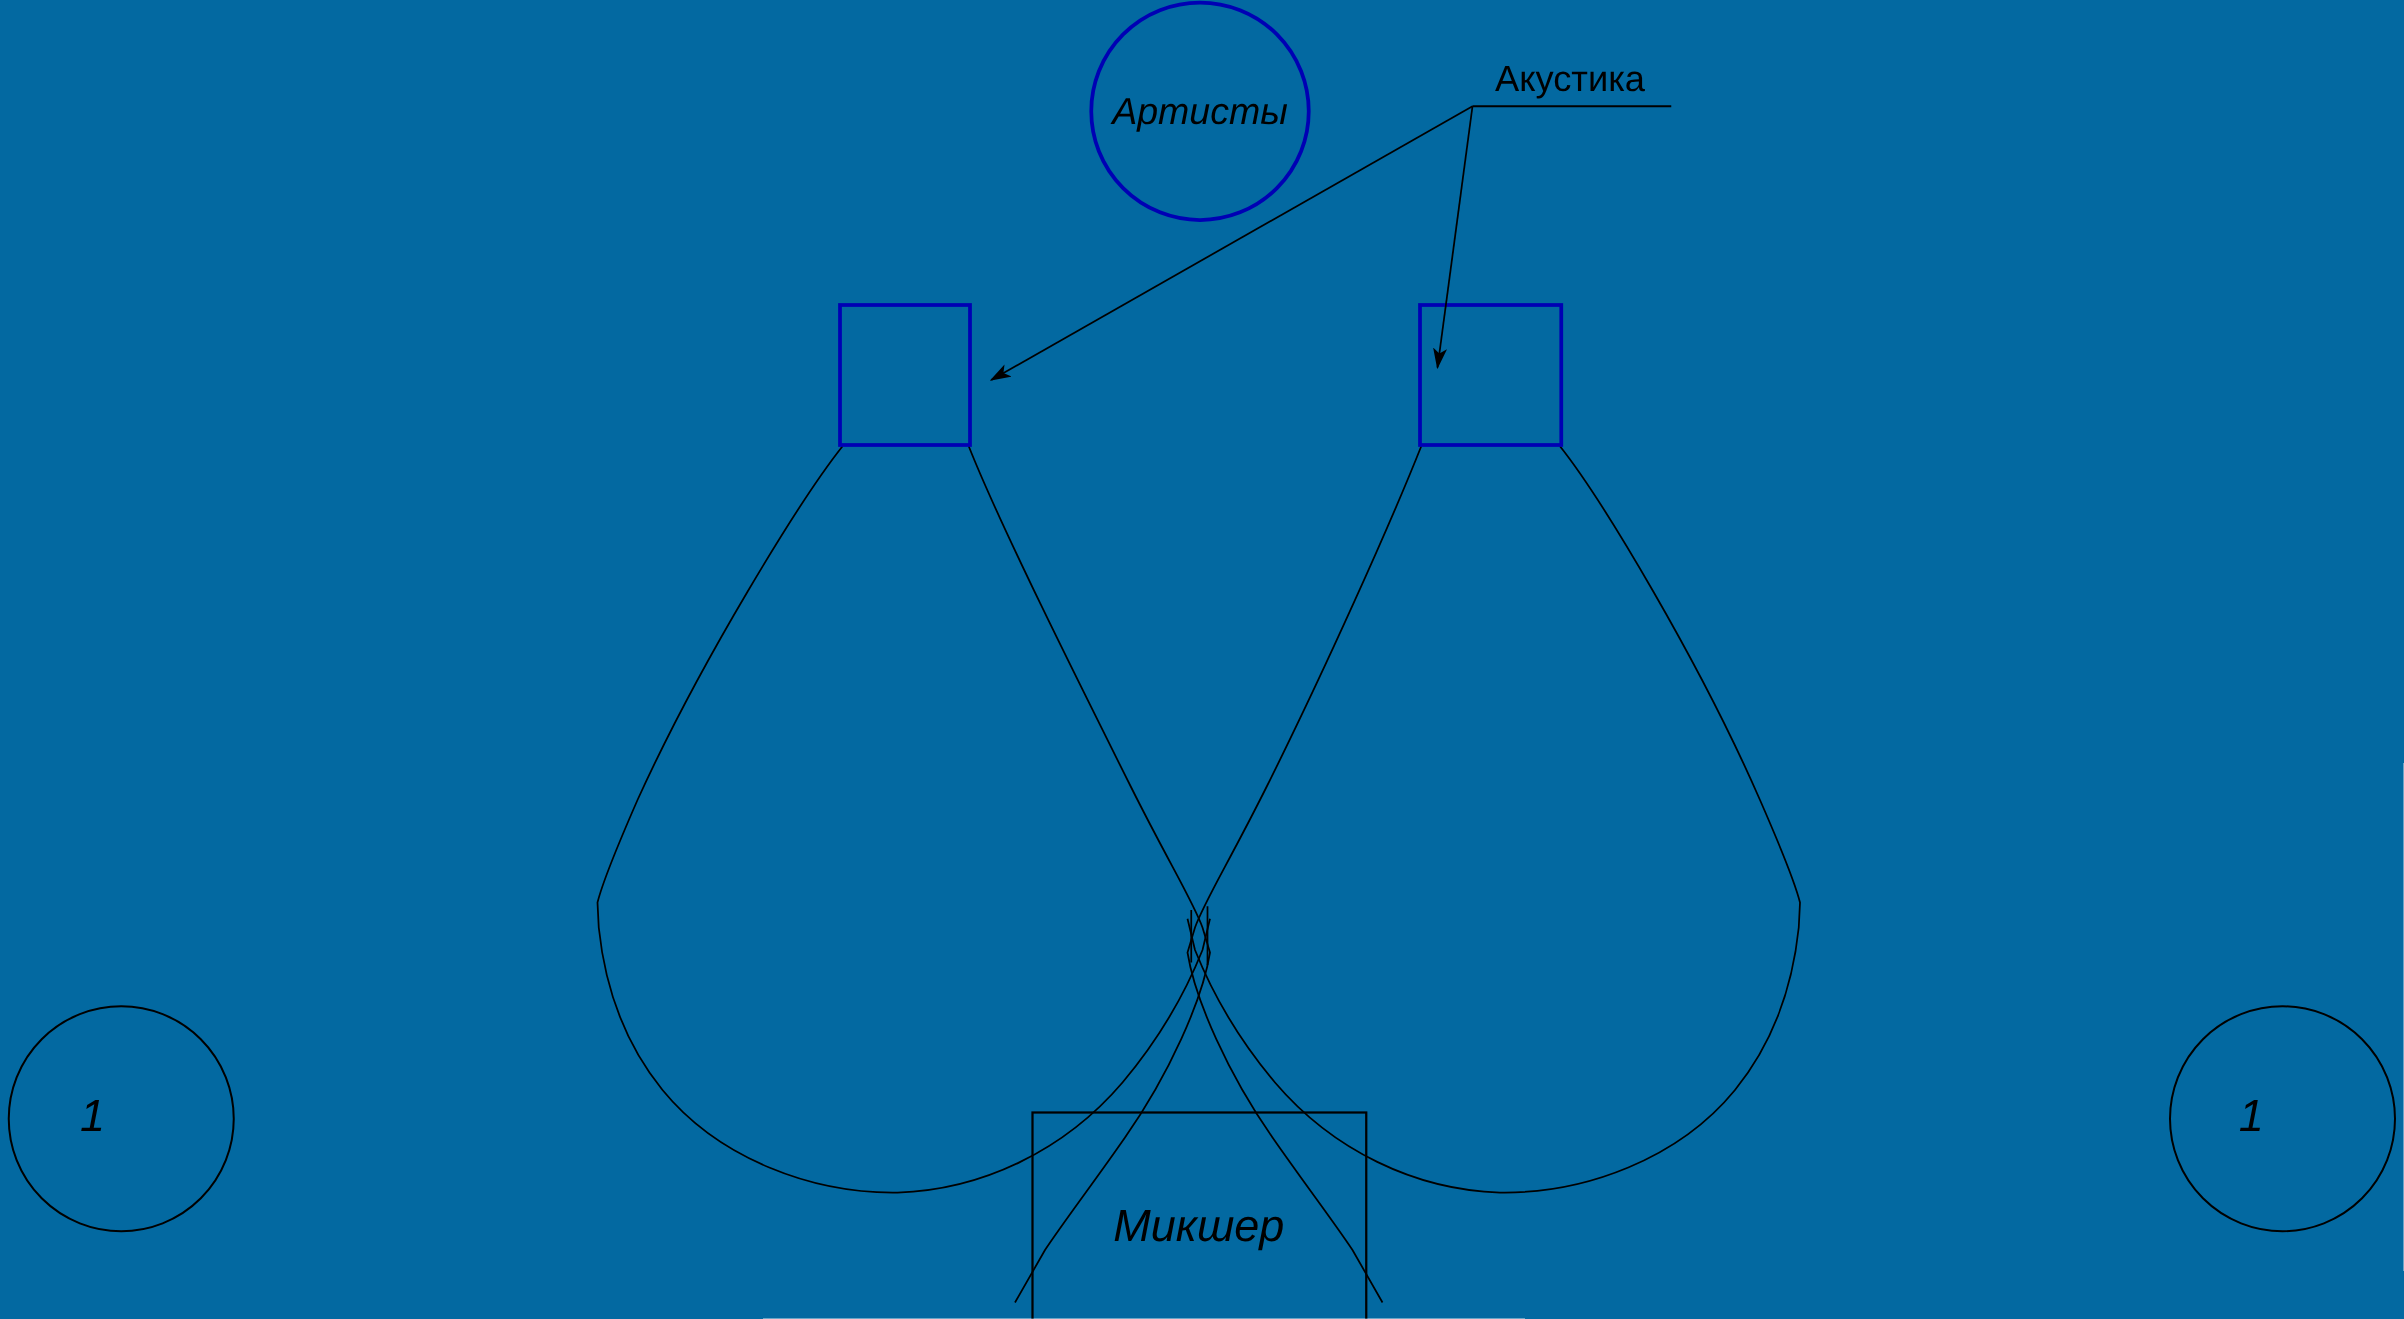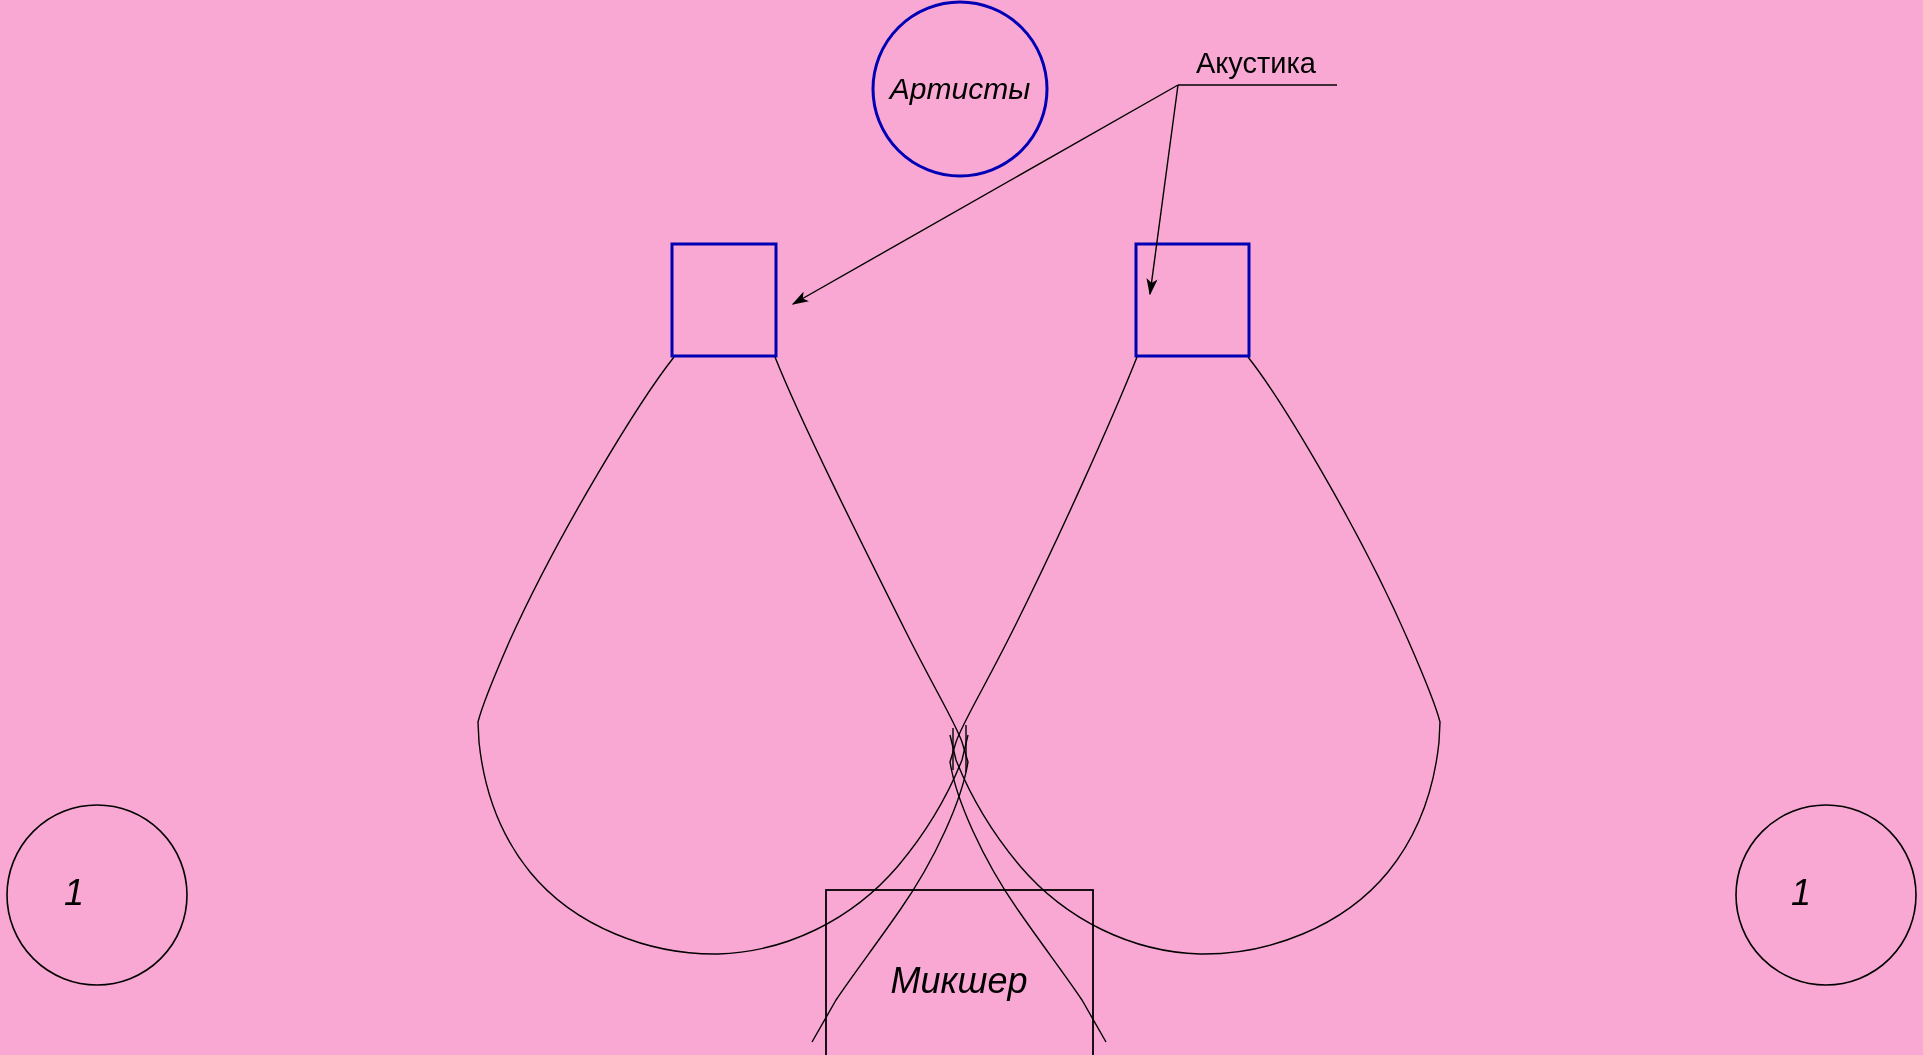--- a/index.html
+++ b/index.html
@@ -7,21 +7,21 @@
     padding: 0;
     background: #ffffff;
   }
   body {
     font-family: "Liberation Sans", sans-serif;
   }
   #stage {
     position: relative;
     width: 1923px;
     height: 1055px;
-    background: #f9a8d4;
+    background: #0369a1;
     overflow: hidden;
   }
   #diagram {
     position: absolute;
     left: 0;
     top: 0;
     width: 1923px;
     height: 1055px;
     display: block;
   }

